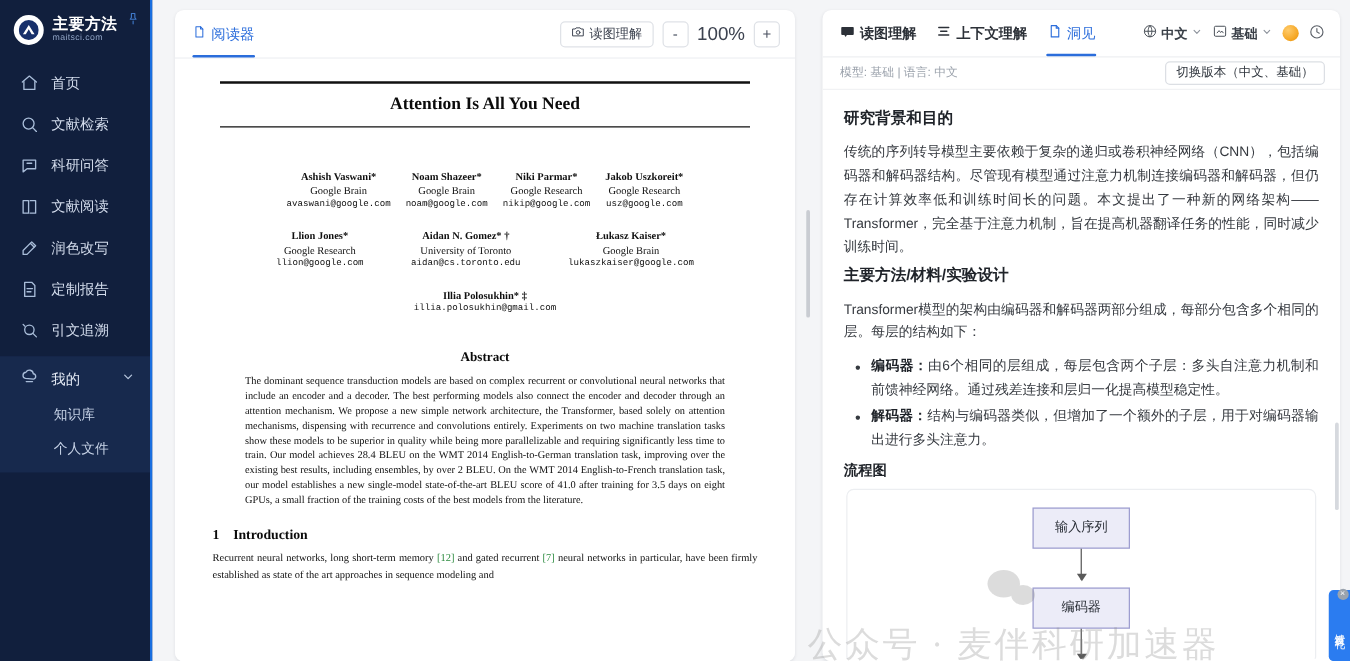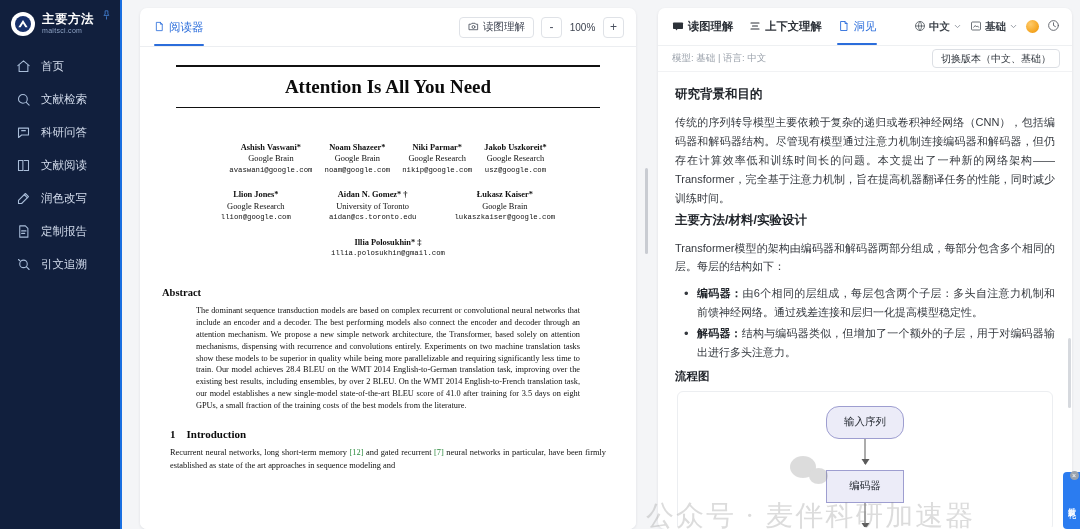--- a/index.html
+++ b/index.html
@@ -89,41 +89,41 @@
     display:flex; align-items:center; gap:4px;
     height:21px; padding:0 8px;
     border:1px solid #dfe2e7; border-radius:4px;
     background:#fff; font-size:10.5px; color:#3d4350; cursor:pointer;
   }
   .zoom-btn {
     width:21px; height:21px; border:1px solid #dfe2e7; border-radius:4px;
     background:#fff; color:#4a5160; font-size:12px; line-height:19px;
     text-align:center; cursor:pointer;
   }
-  .zoom-val { font-size:10px; color:#3d4350; min-width:27px; text-align:center; }
+  .zoom-val { font-size:15px; color:#3d4350; min-width:27px; text-align:center; }
 
   
   .pdf-scroll { position:relative; height:482px; overflow:hidden; background:#fff; }
   .pdf-page { padding:18px 22px 0 22px; }
   .rule { border-top:2.5px solid #111; margin:0 14px; }
   .rule.thin { border-top:1.2px solid #111; }
   .paper-title {
     text-align:center; font-family:"Liberation Serif", serif;
-    font-size:19px; font-weight:700; color:#0b0b0b;
+    font-size:14px; font-weight:700; color:#0b0b0b;
     padding:9px 0 9px;
   }
   .authors { margin-top:34px; font-family:"Liberation Serif", serif; }
   .arow { display:flex; justify-content:center; gap:0; margin-bottom:14px; }
   .acell { text-align:center; padding:0 6px; }
   .aname { font-size:8.4px; font-weight:700; color:#101010; line-height:1.35; }
   .aorg  { font-size:8.4px; color:#101010; line-height:1.35; }
   .amail { font-family:"Liberation Mono", monospace; font-size:7.3px; color:#101010; line-height:1.45; }
 
   .abs-head {
-    font-family:"Liberation Serif", serif;
+    text-align:center; font-family:"Liberation Serif", serif;
     font-weight:700; font-size:10.5px; margin-top:29px; margin-bottom:7px; color:#0b0b0b;
   }
   .abs-body {
     font-family:"Liberation Serif", serif;
     font-size:8.3px; line-height:1.42; text-align:justify;
     color:#101010; margin:0 34px;
   }
   .sec-head {
     font-family:"Liberation Serif", serif; font-weight:700;
     font-size:11px; color:#0b0b0b; margin:17px 0 7px 8px;
@@ -210,21 +210,21 @@
     border:1px solid #eceef1; border-radius:6px;
     height:140px; margin:0 2px; position:relative; overflow:hidden;
     background:#fff;
   }
   .node {
     position:absolute; left:50%; transform:translateX(-50%);
     background:#ececf8; border:1px solid #9e9ed0;
     font-size:10.5px; color:#262b33;
     display:flex; align-items:center; justify-content:center;
   }
-  .n1 { top:14px;  width:78px; height:33px;border-radius:13px; }
+  .n1 { top:14px;  width:78px; height:33px; }
   .n2 { top:78px;  width:78px; height:33px; }
   .arrow { position:absolute; left:50%; transform:translateX(-50%); width:1px; background:#5a5a5a; }
   .a1 { top:47px; height:25px; }
   .a2 { top:111px; height:25px; }
   .arrow::after {
     content:""; position:absolute; left:-3.5px; bottom:-1px;
     border-left:4px solid transparent; border-right:4px solid transparent;
     border-top:6px solid #5a5a5a;
   }
 
@@ -350,20 +350,42 @@
           <svg width="15" height="15" viewBox="0 0 24 24" fill="none" stroke="currentColor" stroke-width="1.7" stroke-linecap="round" stroke-linejoin="round">
               <circle cx="12" cy="11" r="6"></circle>
               <path d="M16.5 15.5 21 20"></path>
               <path d="M4 4l2 2"></path>
             </svg>
         </span>
         <span>引文追溯</span>
       </div>
     </nav>
 
+    <div class="mine-group">
+      <div class="mine-head">
+        <span class="ic">
+          <svg width="15" height="15" viewBox="0 0 24 24" fill="none" stroke="#a9bdd9" stroke-width="1.7" stroke-linecap="round" stroke-linejoin="round">
+              <path d="M7 14a4 4 0 0 1 .6-7.9A5 5 0 0 1 17 8a3.5 3.5 0 0 1 .3 6.9z"></path>
+              <path d="M8 18h8"></path>
+            </svg>
+        </span>
+        <span>我的</span>
+        <span class="chev">
+          <svg width="11" height="11" viewBox="0 0 24 24" fill="none" stroke="currentColor" stroke-width="2.2" stroke-linecap="round" stroke-linejoin="round">
+              <path d="M6 9l6 6 6-6"></path>
+            </svg>
+        </span>
+      </div>
+      <div class="mine-sub">
+        <span>知识库</span>
+      </div>
+      <div class="mine-sub">
+        <span>个人文件</span>
+      </div>
+    </div>
   </aside>
 
   <section class="center">
     <div class="reader-card">
 
       <div class="reader-toolbar">
         <div class="tab-reader">
           <span>
             <svg width="11" height="11" viewBox="0 0 24 24" fill="none" stroke="#2b6ddb" stroke-width="1.8" stroke-linecap="round" stroke-linejoin="round">
                 <path d="M6 3h8l4 4v14H6z"></path>

